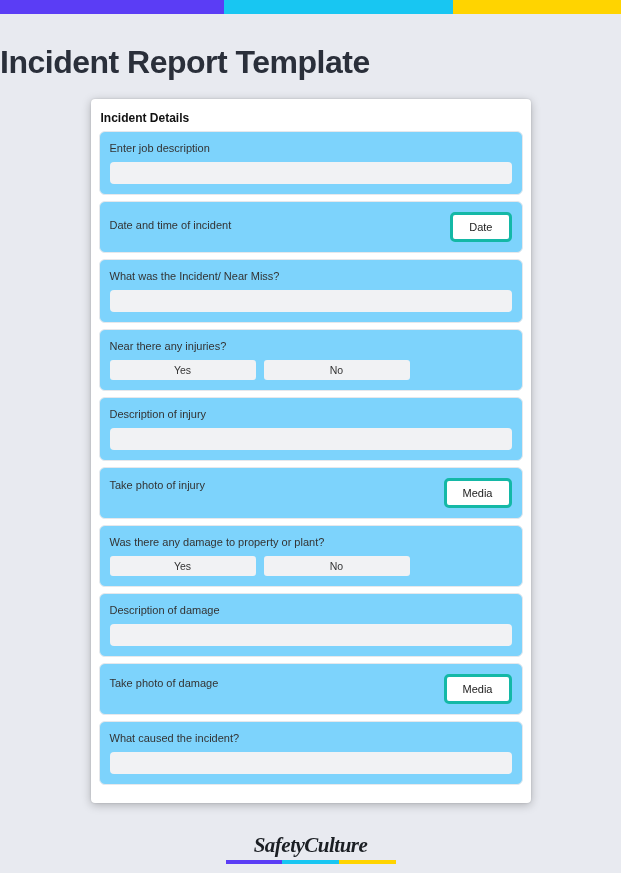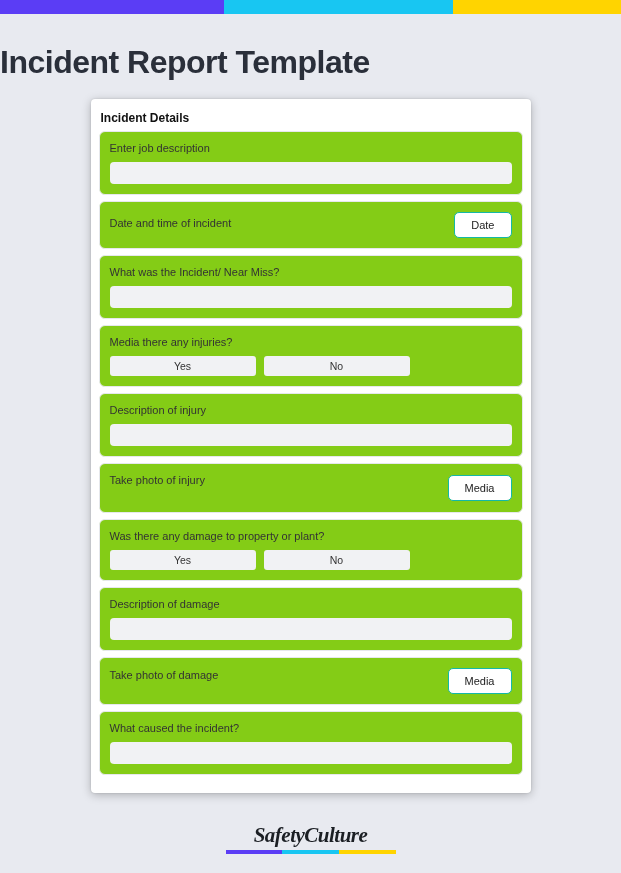--- a/index.html
+++ b/index.html
@@ -41,40 +41,40 @@
     font-size: 12px;
     font-weight: 700;
     color: #111;
     padding: 2px 2px 6px;
   }
   .field-block {
     border: 1px solid #e6e8ec;
     border-radius: 6px;
     padding: 10px 10px 10px;
     margin-bottom: 6px;
-    background: #84cc16;
+    background: #7dd3fc;
   }
   .field-label {
     font-size: 11px;
     color: #333;
     margin-bottom: 8px;
   }
   .text-input-slot {
     background: #f1f2f4;
     border-radius: 4px;
     height: 22px;
     width: 100%;
   }
   .row-with-btn {
     display: flex;
     justify-content: space-between;
     align-items: center;
   }
   .white-btn {
-    border: 1px solid #14b8a6;
+    border: 3px solid #14b8a6;
     background: #fff;
     border-radius: 5px;
     font-size: 11px;
     color: #222;
     padding: 6px 16px;
     cursor: pointer;
   }
   .choice-row { display: flex; gap: 8px; }
   .choice-btn {
     background: #f1f2f4;
@@ -133,21 +133,21 @@
       <button class="white-btn">Date</button>
     </div>
   </div>
 
   <div class="field-block">
     <div class="field-label">What was the Incident/ Near Miss?</div>
     <div class="text-input-slot"></div>
   </div>
 
   <div class="field-block">
-    <div class="field-label">Media there any injuries?</div>
+    <div class="field-label">Near there any injuries?</div>
     <div class="choice-row">
       <button class="choice-btn">Yes</button>
       <button class="choice-btn">No</button>
     </div>
   </div>
 
   <div class="field-block">
     <div class="field-label">Description of injury</div>
     <div class="text-input-slot"></div>
   </div>

